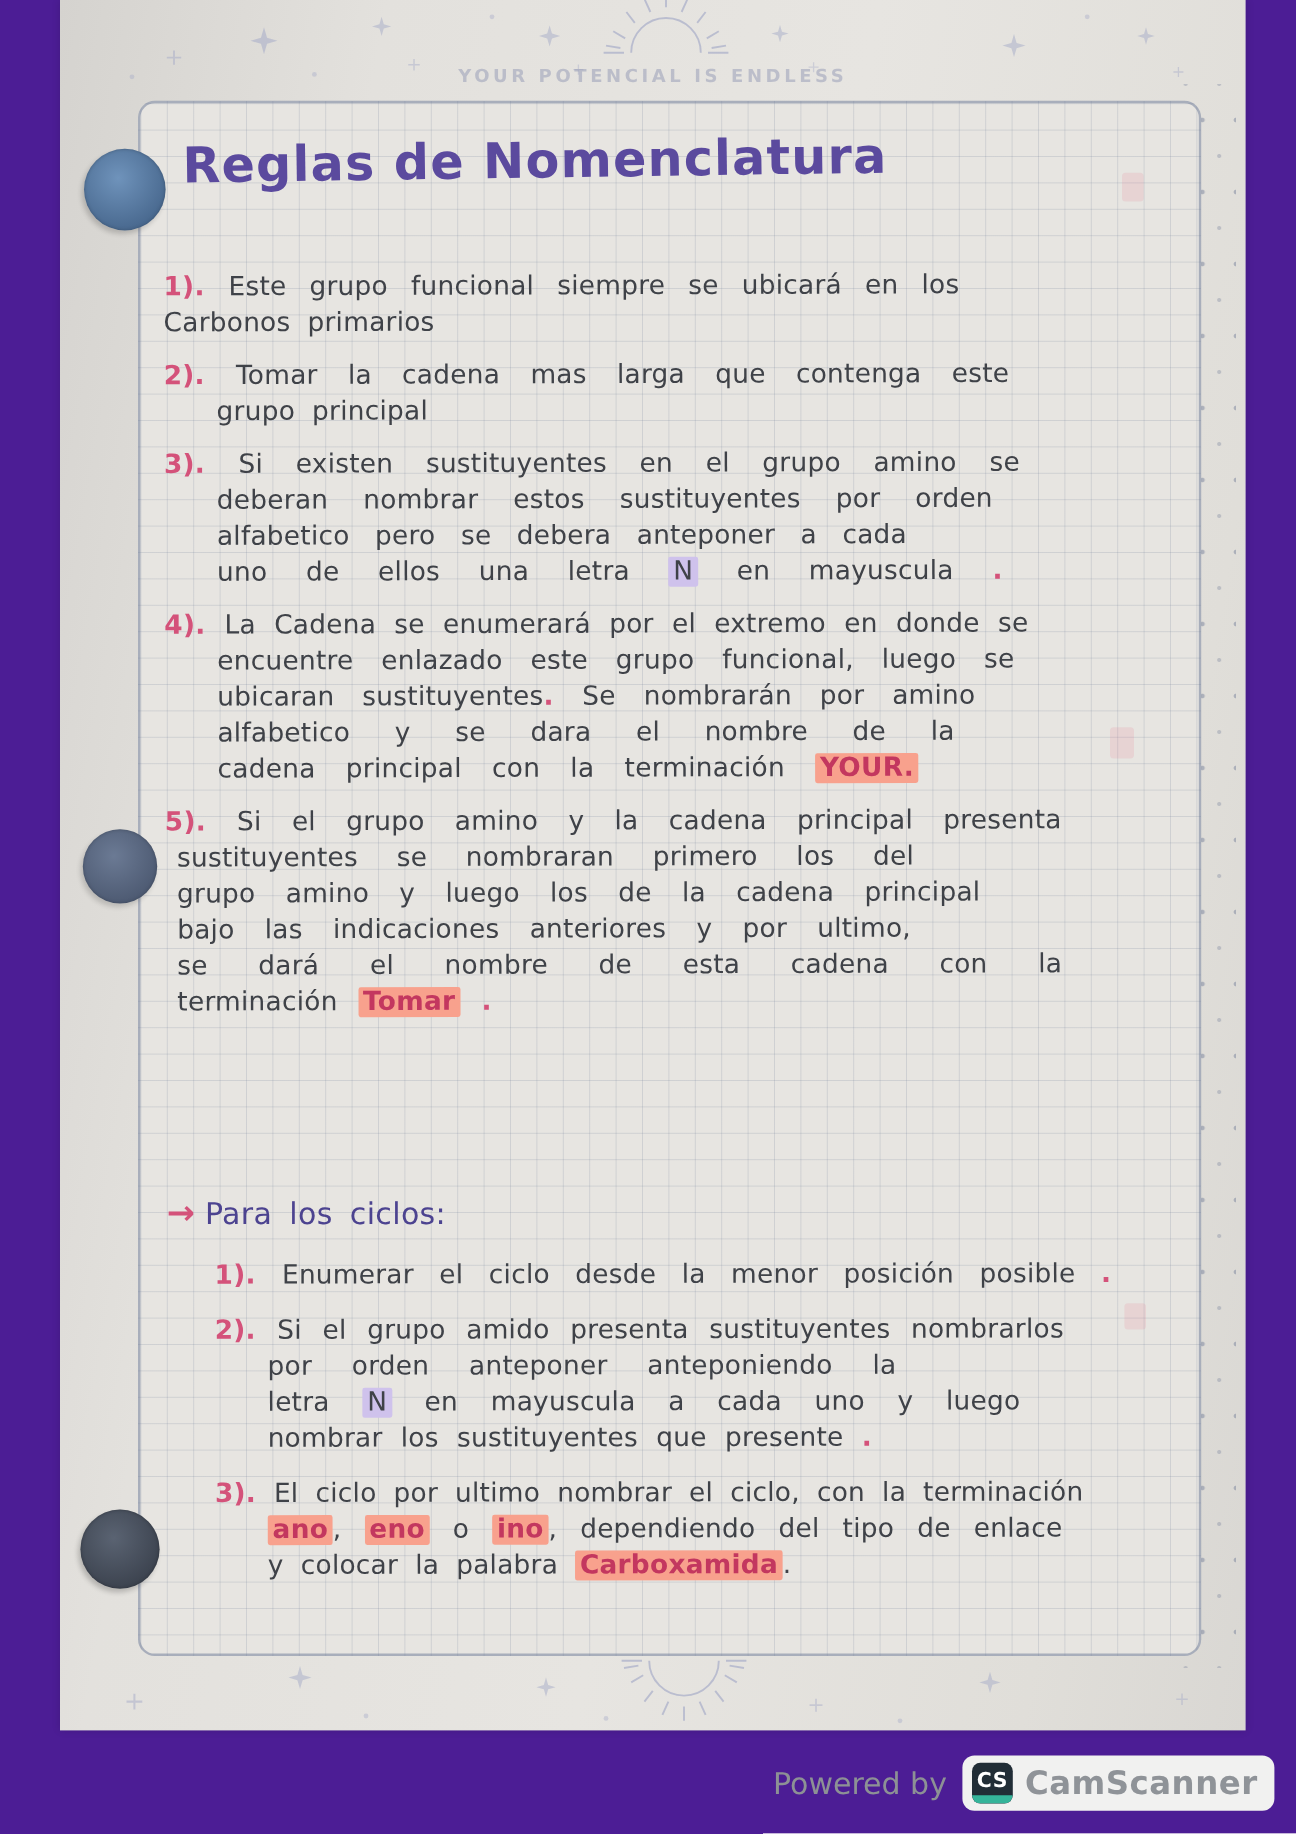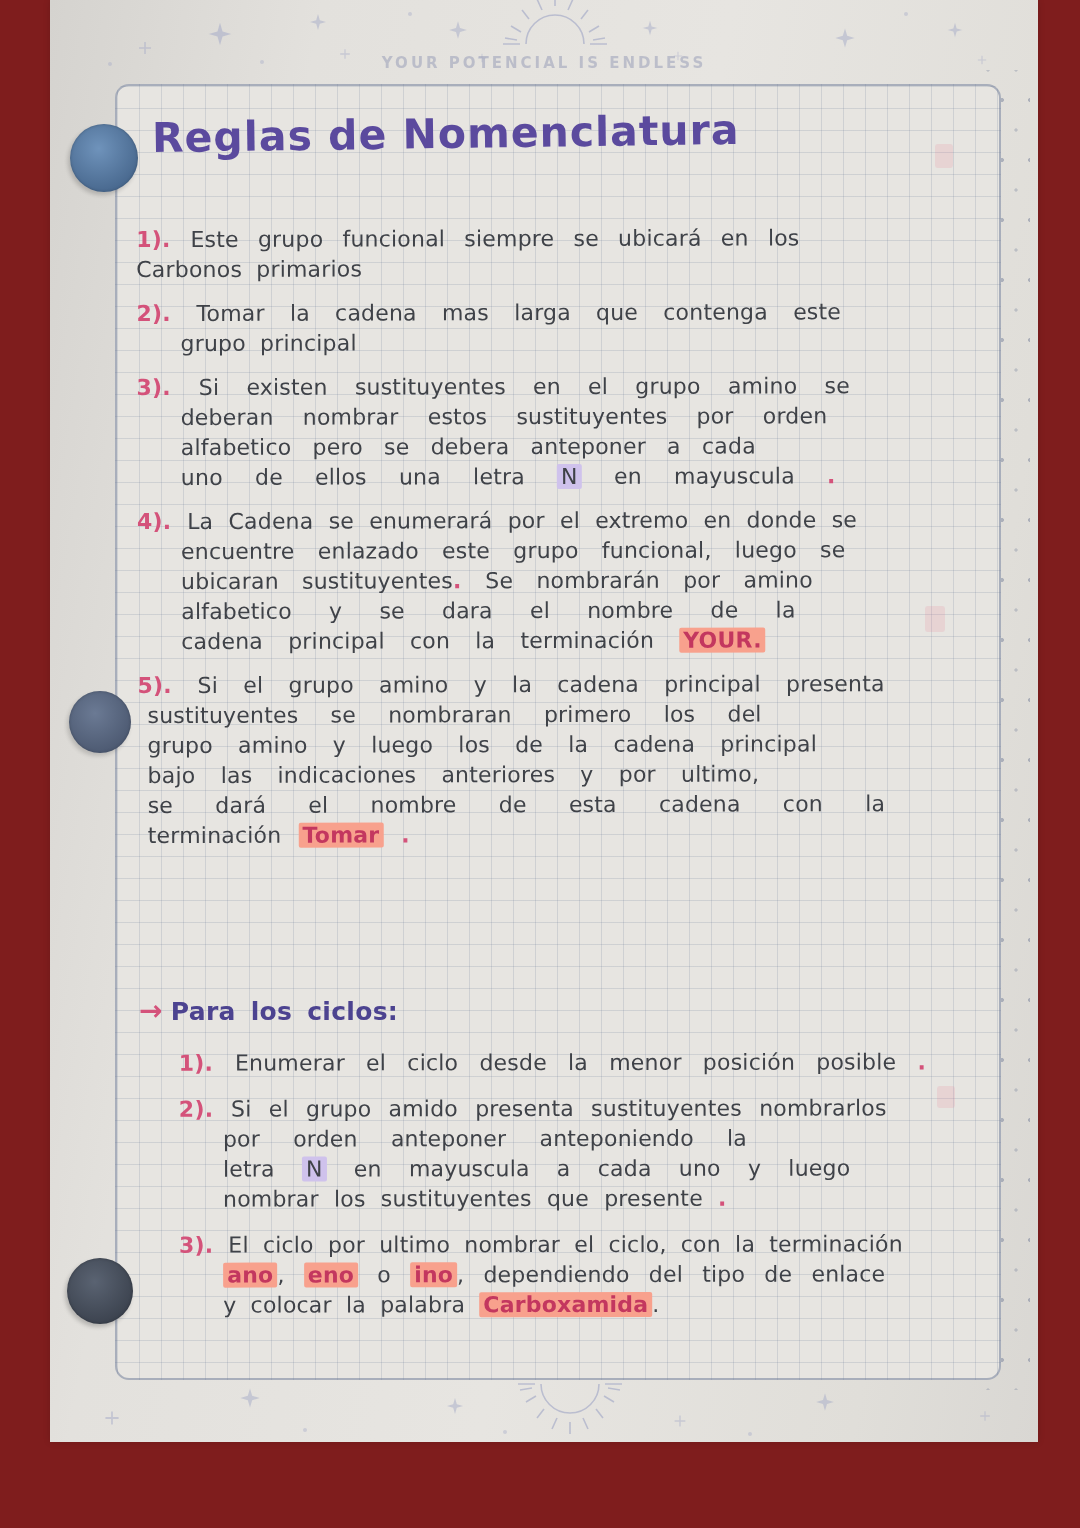--- a/index.html
+++ b/index.html
@@ -1,16 +1,16 @@
 <!DOCTYPE html>
 <html style="--ink: #3f4248; --title-ink: #5b4a9e; --pink-ink: #d4527a; --hl-pink: #f8a18d; --hl-pink-text: #c3375f; --hl-purple: #cfc2ec;"><head>
 <meta charset="utf-8">
 <style>
   html,body{margin:0;padding:0;background:#ffffff;}
-  .page{position:relative;width:1080px;height:1528px;background:#7f1d1d;overflow:hidden;
+  .page{position:relative;width:1080px;height:1528px;background:#4c1d95;overflow:hidden;
         font-family:"DejaVu Sans",sans-serif;}
 
   
   .paper{position:absolute;left:50px;top:0;width:988px;height:1442px;
          background:linear-gradient(100deg,#d5d3cf 0%,#e3e1dd 22%,#e7e5e1 55%,#e0ded9 85%,#d9d7d3 100%);
          box-shadow:0 0 7px rgba(0,0,0,.14);}
 
   
   .deco{position:absolute;left:0;pointer-events:none;}
   .deco.top{top:0;}
@@ -58,21 +58,21 @@
   .seg{white-space:pre;}
   .seg.number{color:var(--pink-ink);font-weight:bold;}
   .seg.pink-ink{color:var(--pink-ink);font-weight:bold;}
   .seg.purple-highlight{background:var(--hl-purple);padding:0 4px;border-radius:2px;}
   .seg.pink-highlight{background:var(--hl-pink);color:var(--hl-pink-text);
                       font-weight:bold;padding:0 4px;border-radius:2px;}
 
   .cycles-heading{position:absolute;left:22px;top:908px;font-size:25px;letter-spacing:.3px;
                   word-spacing:6px;}
   .cycles-heading .arrow{color:var(--pink-ink);font-weight:bold;margin-right:8px;font-size:28px;}
-  .cycles-heading .lbl{color:#4c4390;font-weight:bold;}
+  .cycles-heading .lbl{color:#4c4390;}
   .cycles-list{position:absolute;left:62px;top:962px;width:812px;transform:rotate(-.1deg);}
   .cycles-list .note-item{margin-bottom:16px;}
 
   
   .footer{position:absolute;right:18px;top:1463px;height:46px;display:flex;align-items:center;}
   .powered{font-size:25px;color:#8d9195;margin-right:13px;}
   .badge{display:flex;align-items:center;background:#f1f1f0;border-radius:10px;
          height:46px;padding:0 14px 0 8px;cursor:pointer;}
   .cs-icon{position:relative;width:34px;height:34px;border-radius:7px;background:#212d36;
            display:flex;align-items:center;justify-content:center;overflow:hidden;margin-right:10px;}
@@ -204,14 +204,24 @@
       <circle cx="455" cy="56" r="2" fill="#a6abc8" opacity=".4"></circle>
       <circle cx="700" cy="58" r="2" fill="#a6abc8" opacity=".4"></circle>
       <use href="#sun" transform="translate(520,34) rotate(180)" opacity=".7"></use>
     </svg>
   </div>
 
   <div class="hole hole-1"></div>
   <div class="hole hole-2"></div>
   <div class="hole hole-3"></div>
 
+  <div class="footer">
+    <span class="powered">Powered by</span>
+    <div class="badge">
+      <div class="cs-icon">
+        <span class="cs-txt">CS</span>
+        <div class="cs-teal"></div>
+      </div>
+      <span class="brand">CamScanner</span>
+    </div>
+  </div>
 
 </div>
 
 </body></html>

